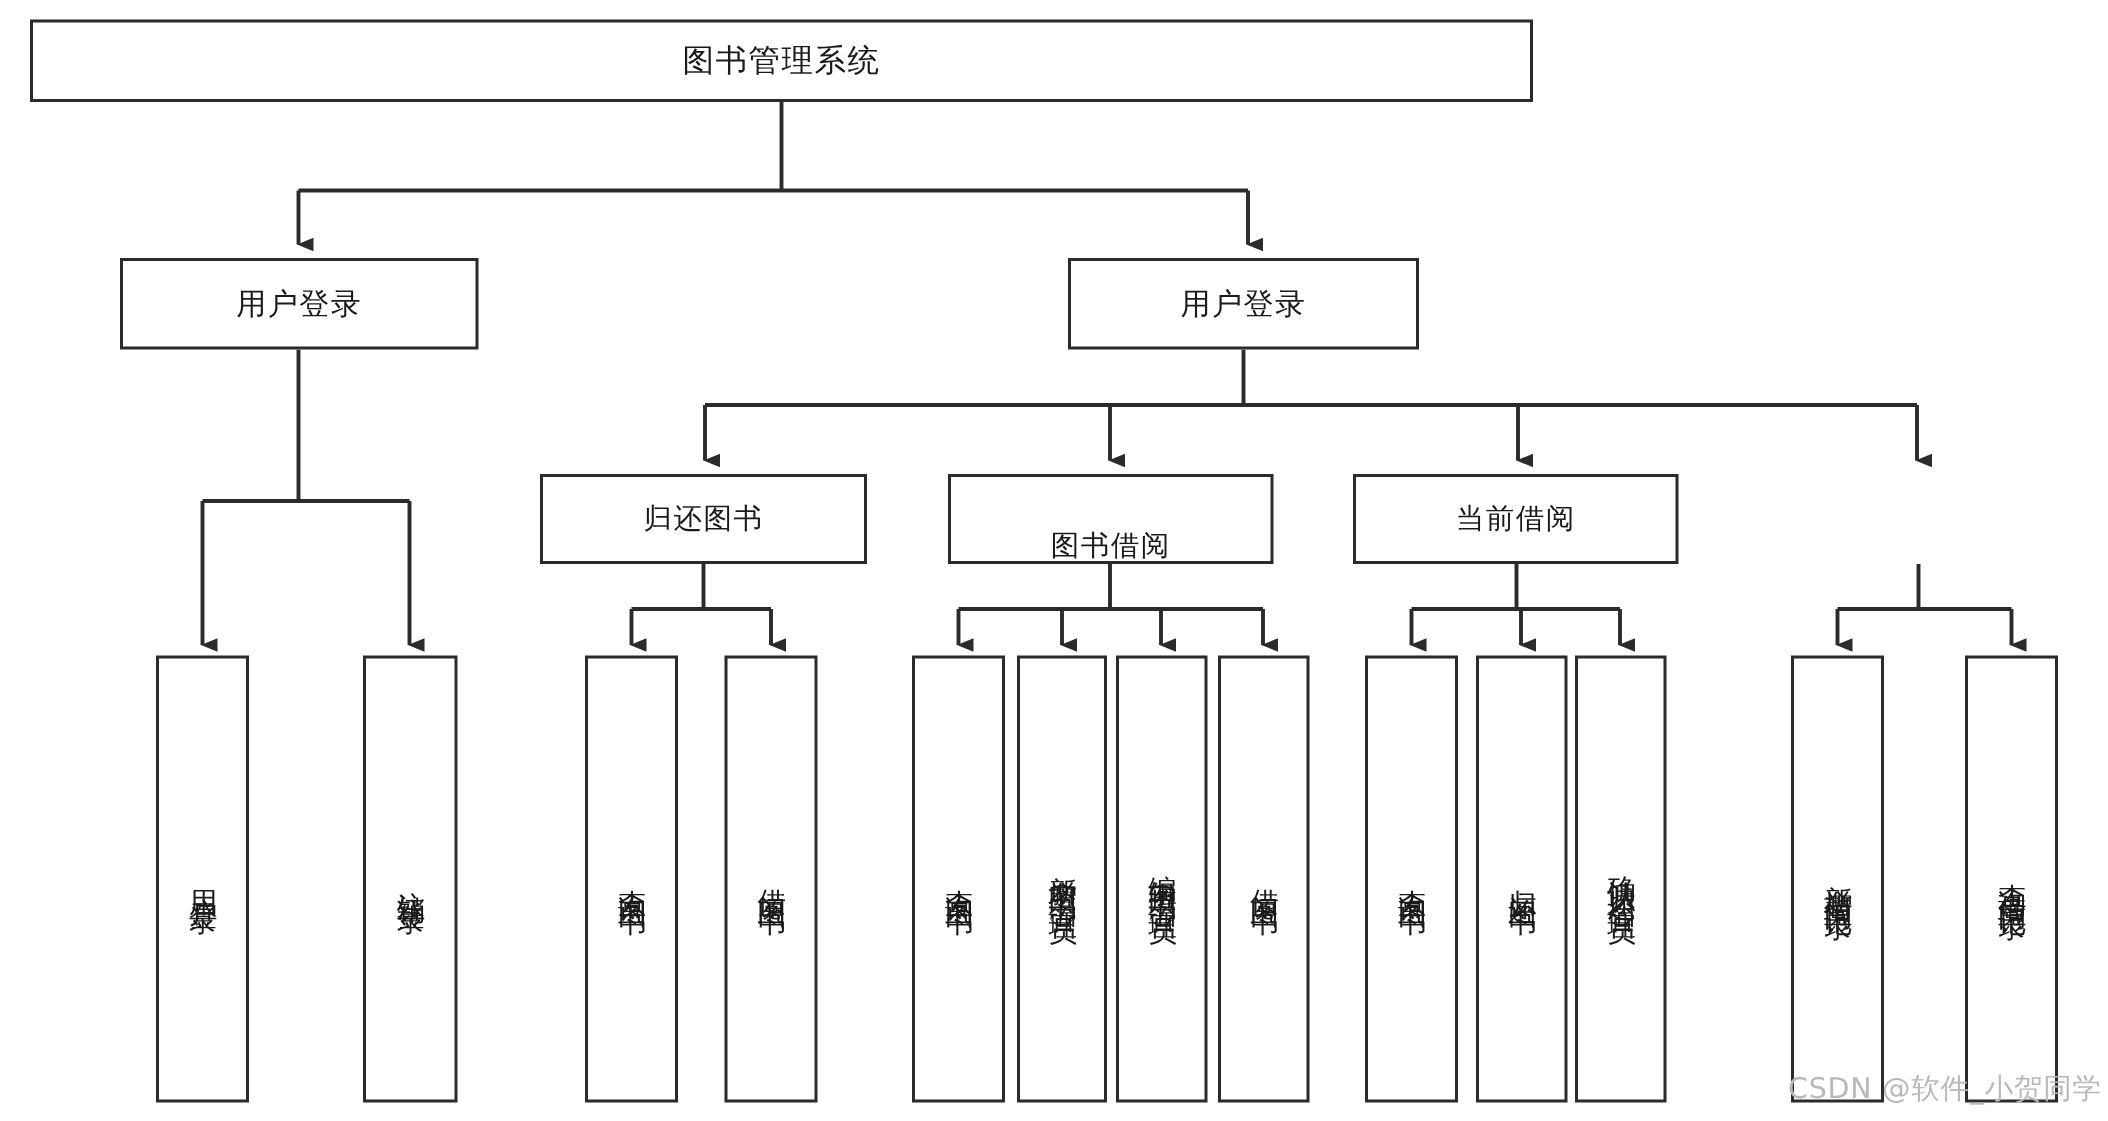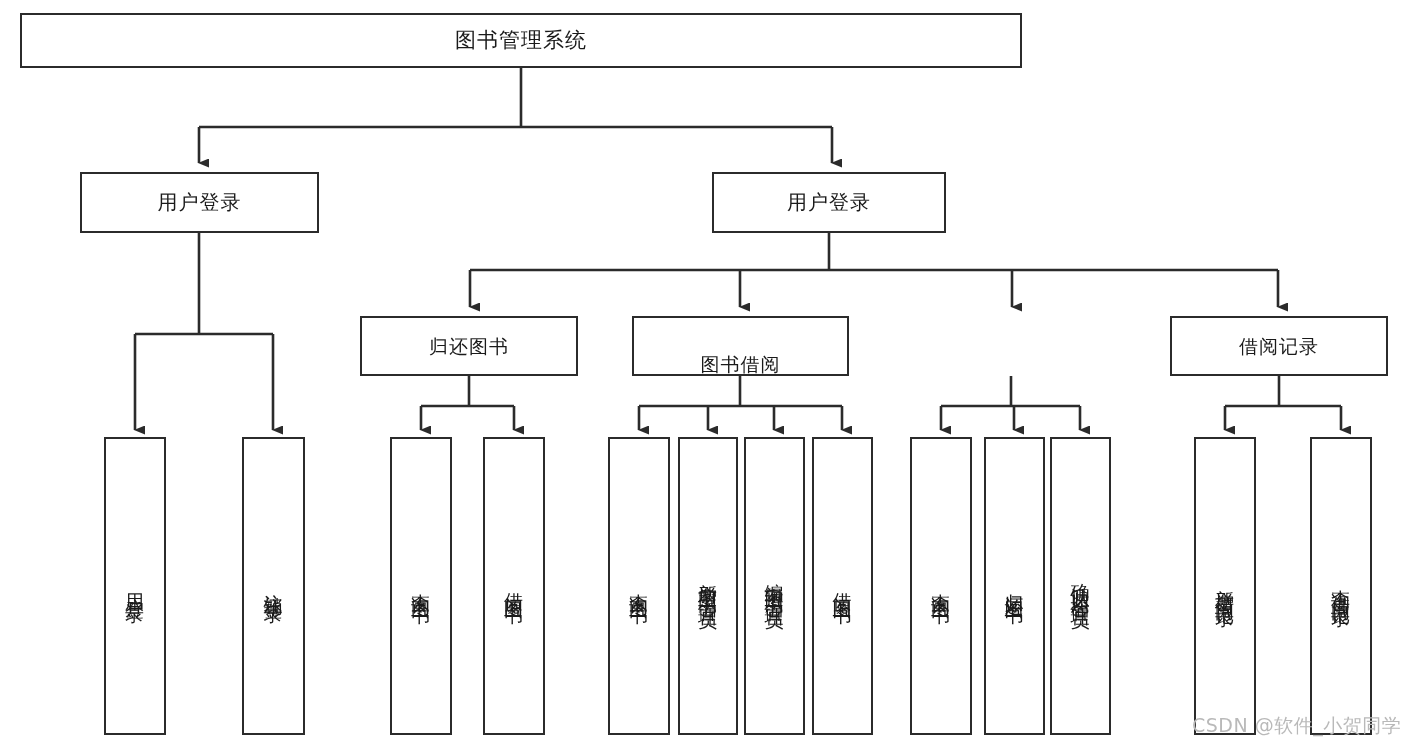--- a/index.html
+++ b/index.html
@@ -135,22 +135,22 @@
   <div class="node lvl1" style="left:712px; top:172px; width:234px; height:61px;">
     <span class="node-label">用户登录</span>
   </div>
 
   <div class="node lvl2" style="left:360px; top:316px; width:218px; height:60px;">
     <span class="node-label">归还图书</span>
   </div>
   <div class="node lvl2" style="left:632px; top:316px; width:217px; height:60px;align-items:flex-end;">
     <span class="node-label">图书借阅</span>
   </div>
-  <div class="node lvl2" style="left:1170px; top:316px; width:218px; height:60px;">
-    <span class="node-label">借阅记录</span>
+  <div class="node lvl2" style="left:902px; top:316px; width:217px; height:60px;">
+    <span class="node-label">当前借阅</span>
   </div>
 
   <div class="node leaf" style="left:104px; top:437px; width:62px; height:298px;">
     <span class="node-label">用户登录</span>
   </div>
   <div class="node leaf" style="left:242px; top:437px; width:63px; height:298px;">
     <span class="node-label">注销登录</span>
   </div>
 
   <div class="node leaf" style="left:390px; top:437px; width:62px; height:298px;">

